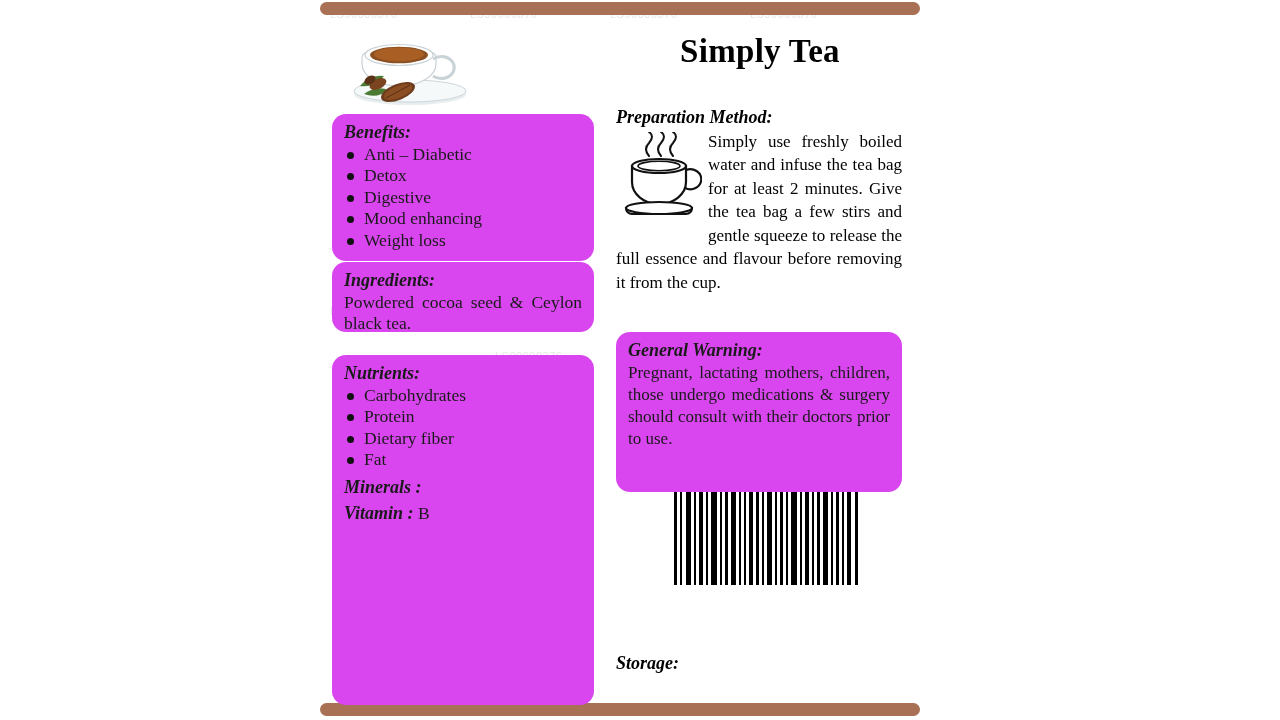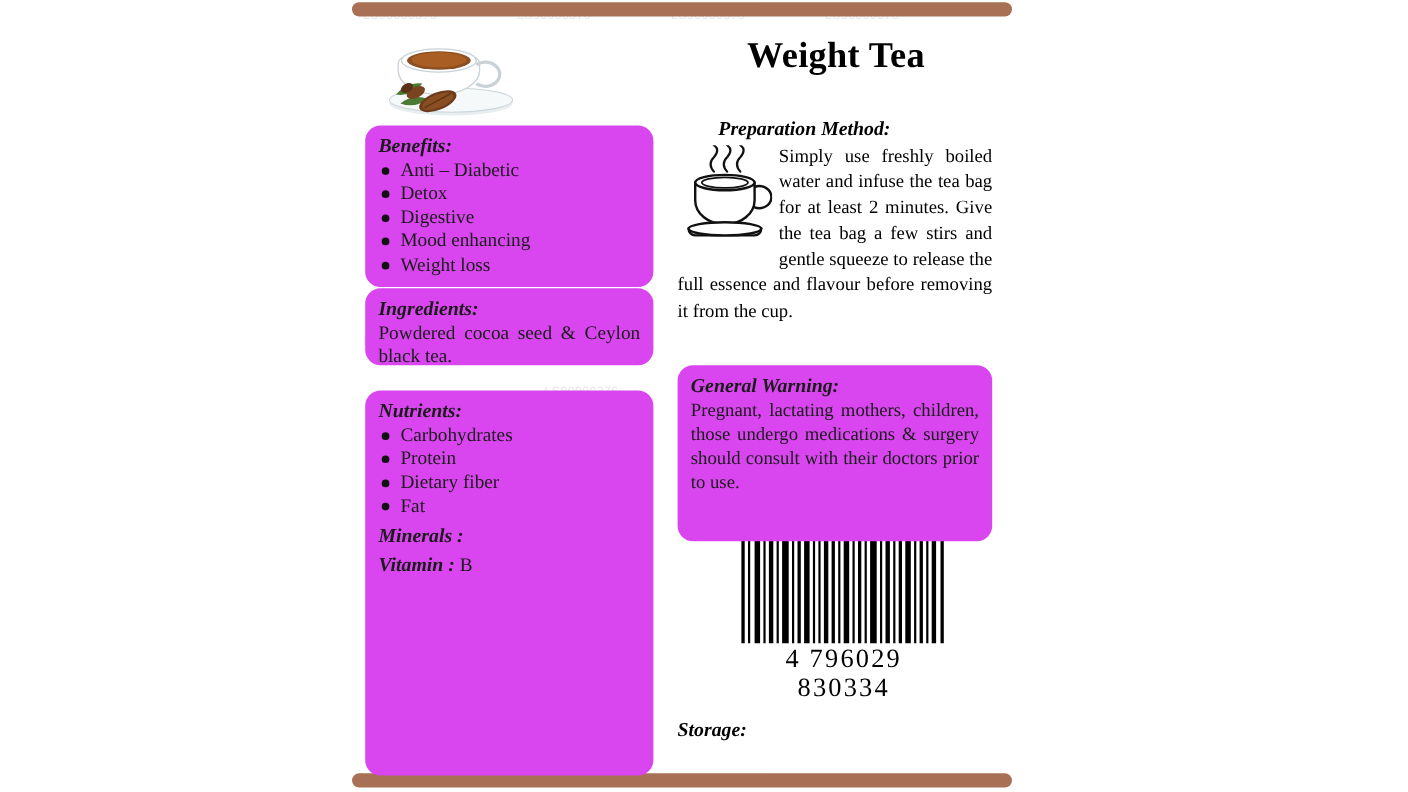--- a/index.html
+++ b/index.html
@@ -127,21 +127,21 @@
     font-weight: bold;
     letter-spacing: 0.3px;
   }
 
   .section-head {
     font-weight: bold;
     font-style: italic;
     font-size: 18px;
   }
 
-  #prep-head { position: absolute; left: 296px; top: 107px; margin-left: 37px; }
+  #prep-head { position: absolute; left: 296px; top: 107px; }
 
   #prep-block {
     position: absolute;
     left: 296px;
     top: 130px;
     width: 286px;
     font-size: 17px;
     line-height: 1.38;
     text-align: justify;
   }
@@ -233,21 +233,21 @@
     </g>
     <g>
       <ellipse cx="60" cy="78" rx="18" ry="8" transform="rotate(-22 60 78)" fill="#6d3c1c"></ellipse>
       <ellipse cx="60" cy="78" rx="15" ry="6" transform="rotate(-22 60 78)" fill="#8b4e22"></ellipse>
       <path d="M48 84 L72 71" stroke="#5a3015" stroke-width="1" fill="none"></path>
       <ellipse cx="40" cy="70" rx="9" ry="5" transform="rotate(-25 40 70)" fill="#7a4420"></ellipse>
       <ellipse cx="32" cy="66" rx="6" ry="4" transform="rotate(-30 32 66)" fill="#5d3117"></ellipse>
     </g>
   </svg>
 
-  <div id="product-title">Weight Tea</div>
+  <div id="product-title">Simply Tea</div>
 
   <div class="panel" id="benefits-panel">
     <div class="panel-title">Benefits:</div>
     <ul class="bullets">
       <li>Anti – Diabetic</li>
       <li>Detox</li>
       <li>Digestive</li>
       <li>Mood enhancing</li>
       <li>Weight loss</li>
     </ul>
@@ -326,18 +326,17 @@
         <rect x="140" y="0" width="2" height="95"></rect>
         <rect x="145" y="0" width="3" height="95"></rect>
         <rect x="151" y="0" width="5" height="95"></rect>
         <rect x="159" y="0" width="2" height="95"></rect>
         <rect x="164" y="0" width="3" height="95"></rect>
         <rect x="170" y="0" width="2" height="95"></rect>
         <rect x="175" y="0" width="4" height="95"></rect>
         <rect x="183" y="0" width="3" height="95"></rect>
       </g>
     </svg>
-    <div id="barcode-number">4  796029 830334</div>
   </div>
 
   <div class="section-head" id="storage-head">Storage:</div>
 
 </div>
 
 </body></html>

